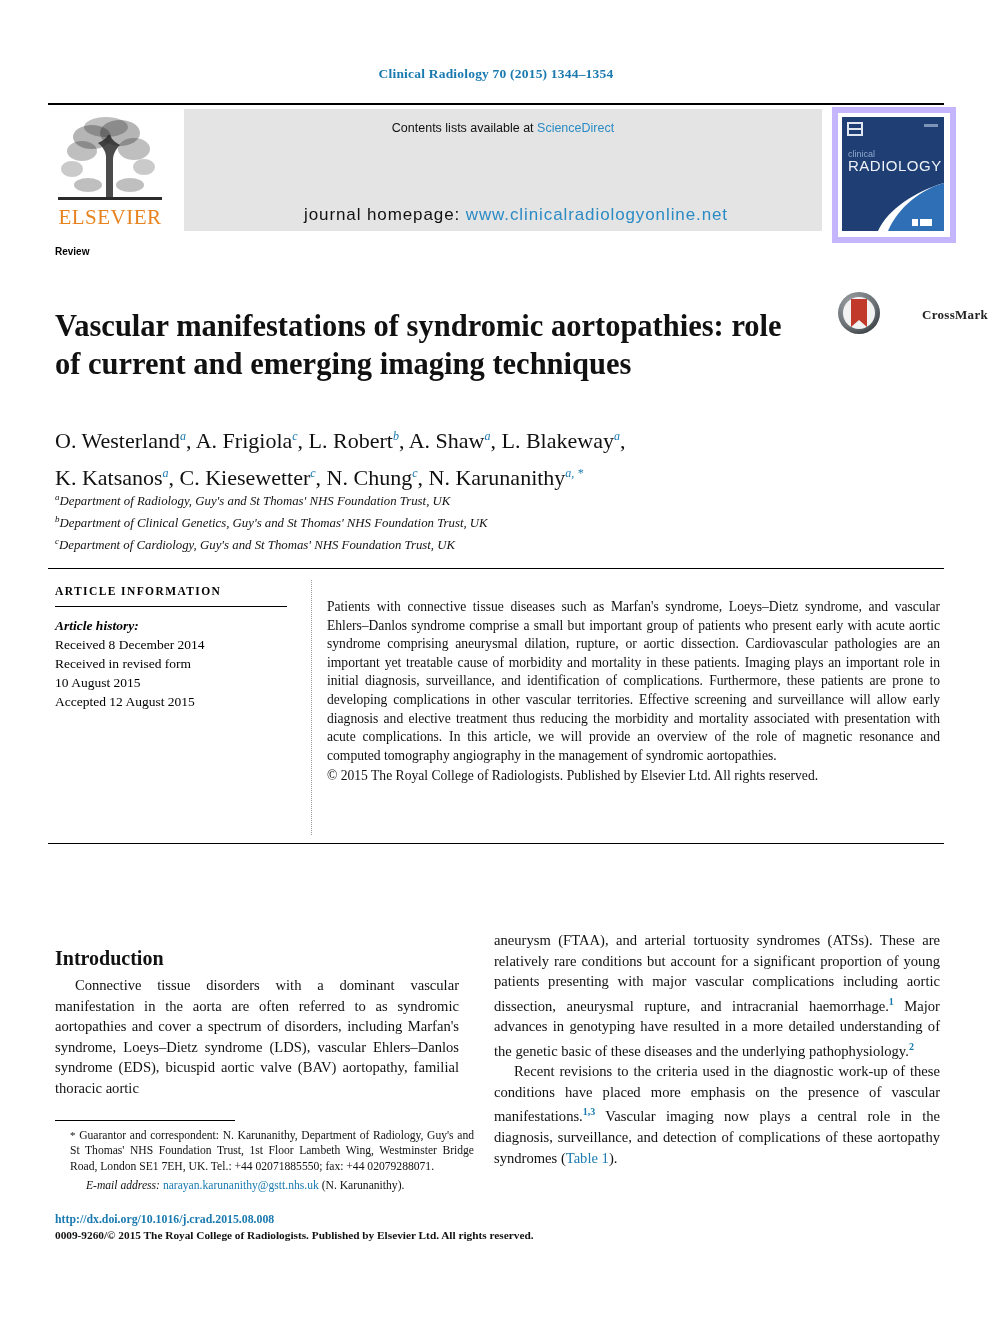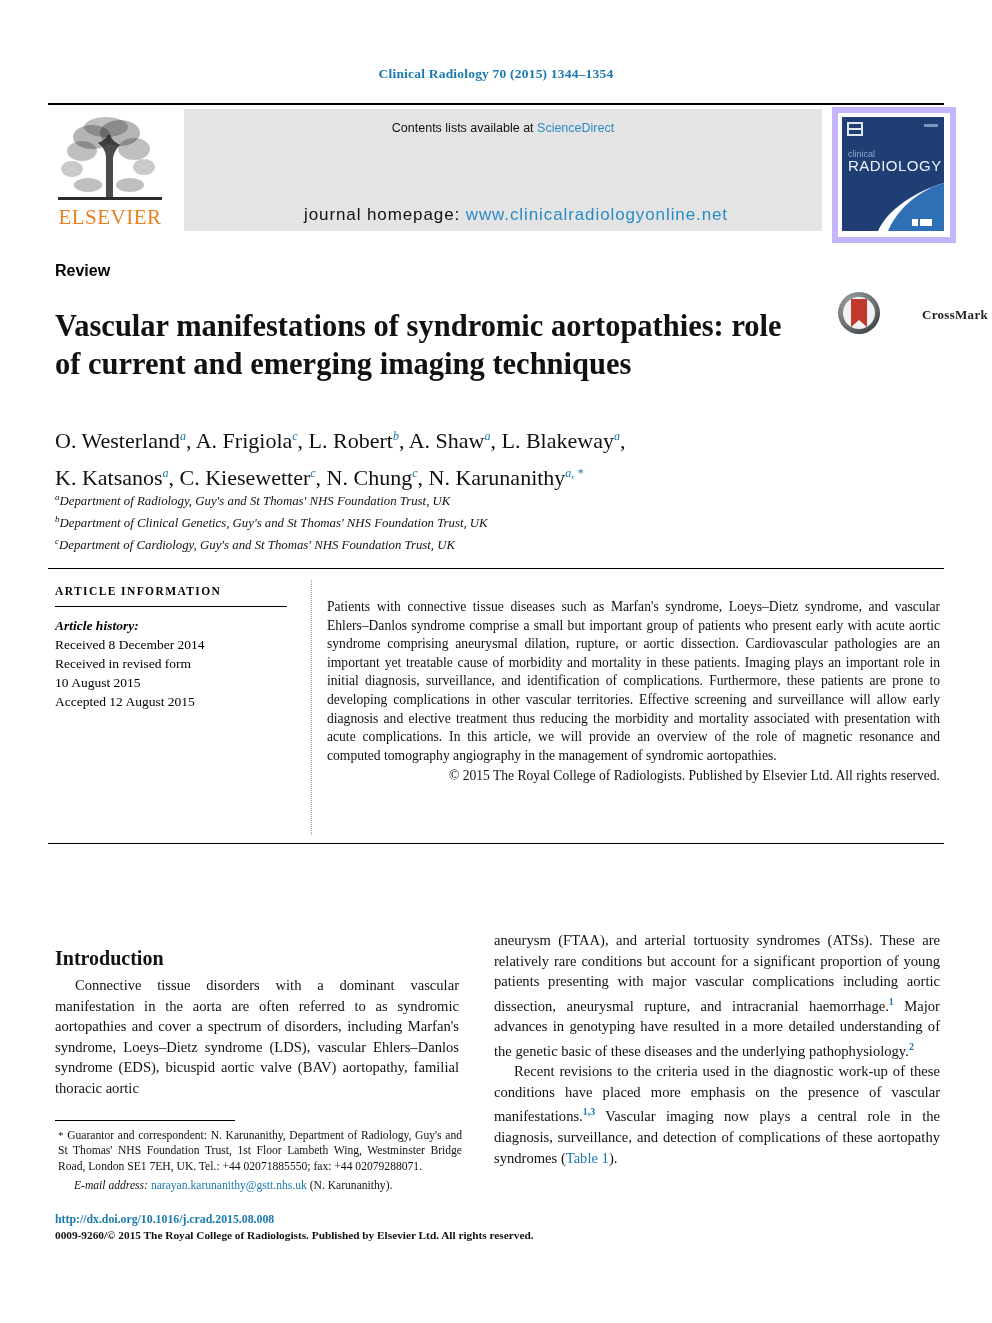--- a/index.html
+++ b/index.html
@@ -116,24 +116,24 @@
     width: 112px;
     height: 124px;
     border: 6px solid #c4b5fd;
     background: #ffffff;
     overflow: hidden;
   }
 
   
   .doctype {
     position: absolute;
-    left: 55px; top: 262px;
+    left: 55px; top: 246px;
     font-family: "Liberation Sans", sans-serif;
     font-weight: bold;
-    font-size: 16px;
+    font-size: 10px;
   }
   .title {
     position: absolute;
     left: 55px; top: 287px;
     width: 740px;
     font-family: "Liberation Serif", serif;
     font-size: 30.5px;
     line-height: 38px;
     color: #111;
   }
@@ -240,21 +240,20 @@
     left: 327px; top: 598px;
     width: 613px;
     font-family: "Liberation Serif", serif;
     font-size: 13.6px;
     line-height: 18.6px;
     text-align: justify;
     color: #111;
   }
   .abstract-copyright {
     margin-top: 2px;
-    text-align: right;
   }
 
   
   .section-head {
     position: absolute;
     left: 55px; top: 930px;
     font-family: "Liberation Serif", serif;
     font-weight: bold;
     font-size: 20px;
     color: #111;
@@ -293,21 +292,21 @@
   
   .foot-rule {
     position: absolute;
     left: 55px; top: 1120px;
     width: 180px;
     height: 1px;
     background: #000;
   }
   .footnotes {
     position: absolute;
-    left: 58px; top: 1128px;
+    left: 70px; top: 1128px;
     width: 404px;
     font-family: "Liberation Serif", serif;
     font-size: 11.6px;
     line-height: 15.4px;
     text-align: justify;
     color: #111;
   }
   .footnotes .star { font-size: 11px; }
   .email-line {
     margin-top: 4px;

